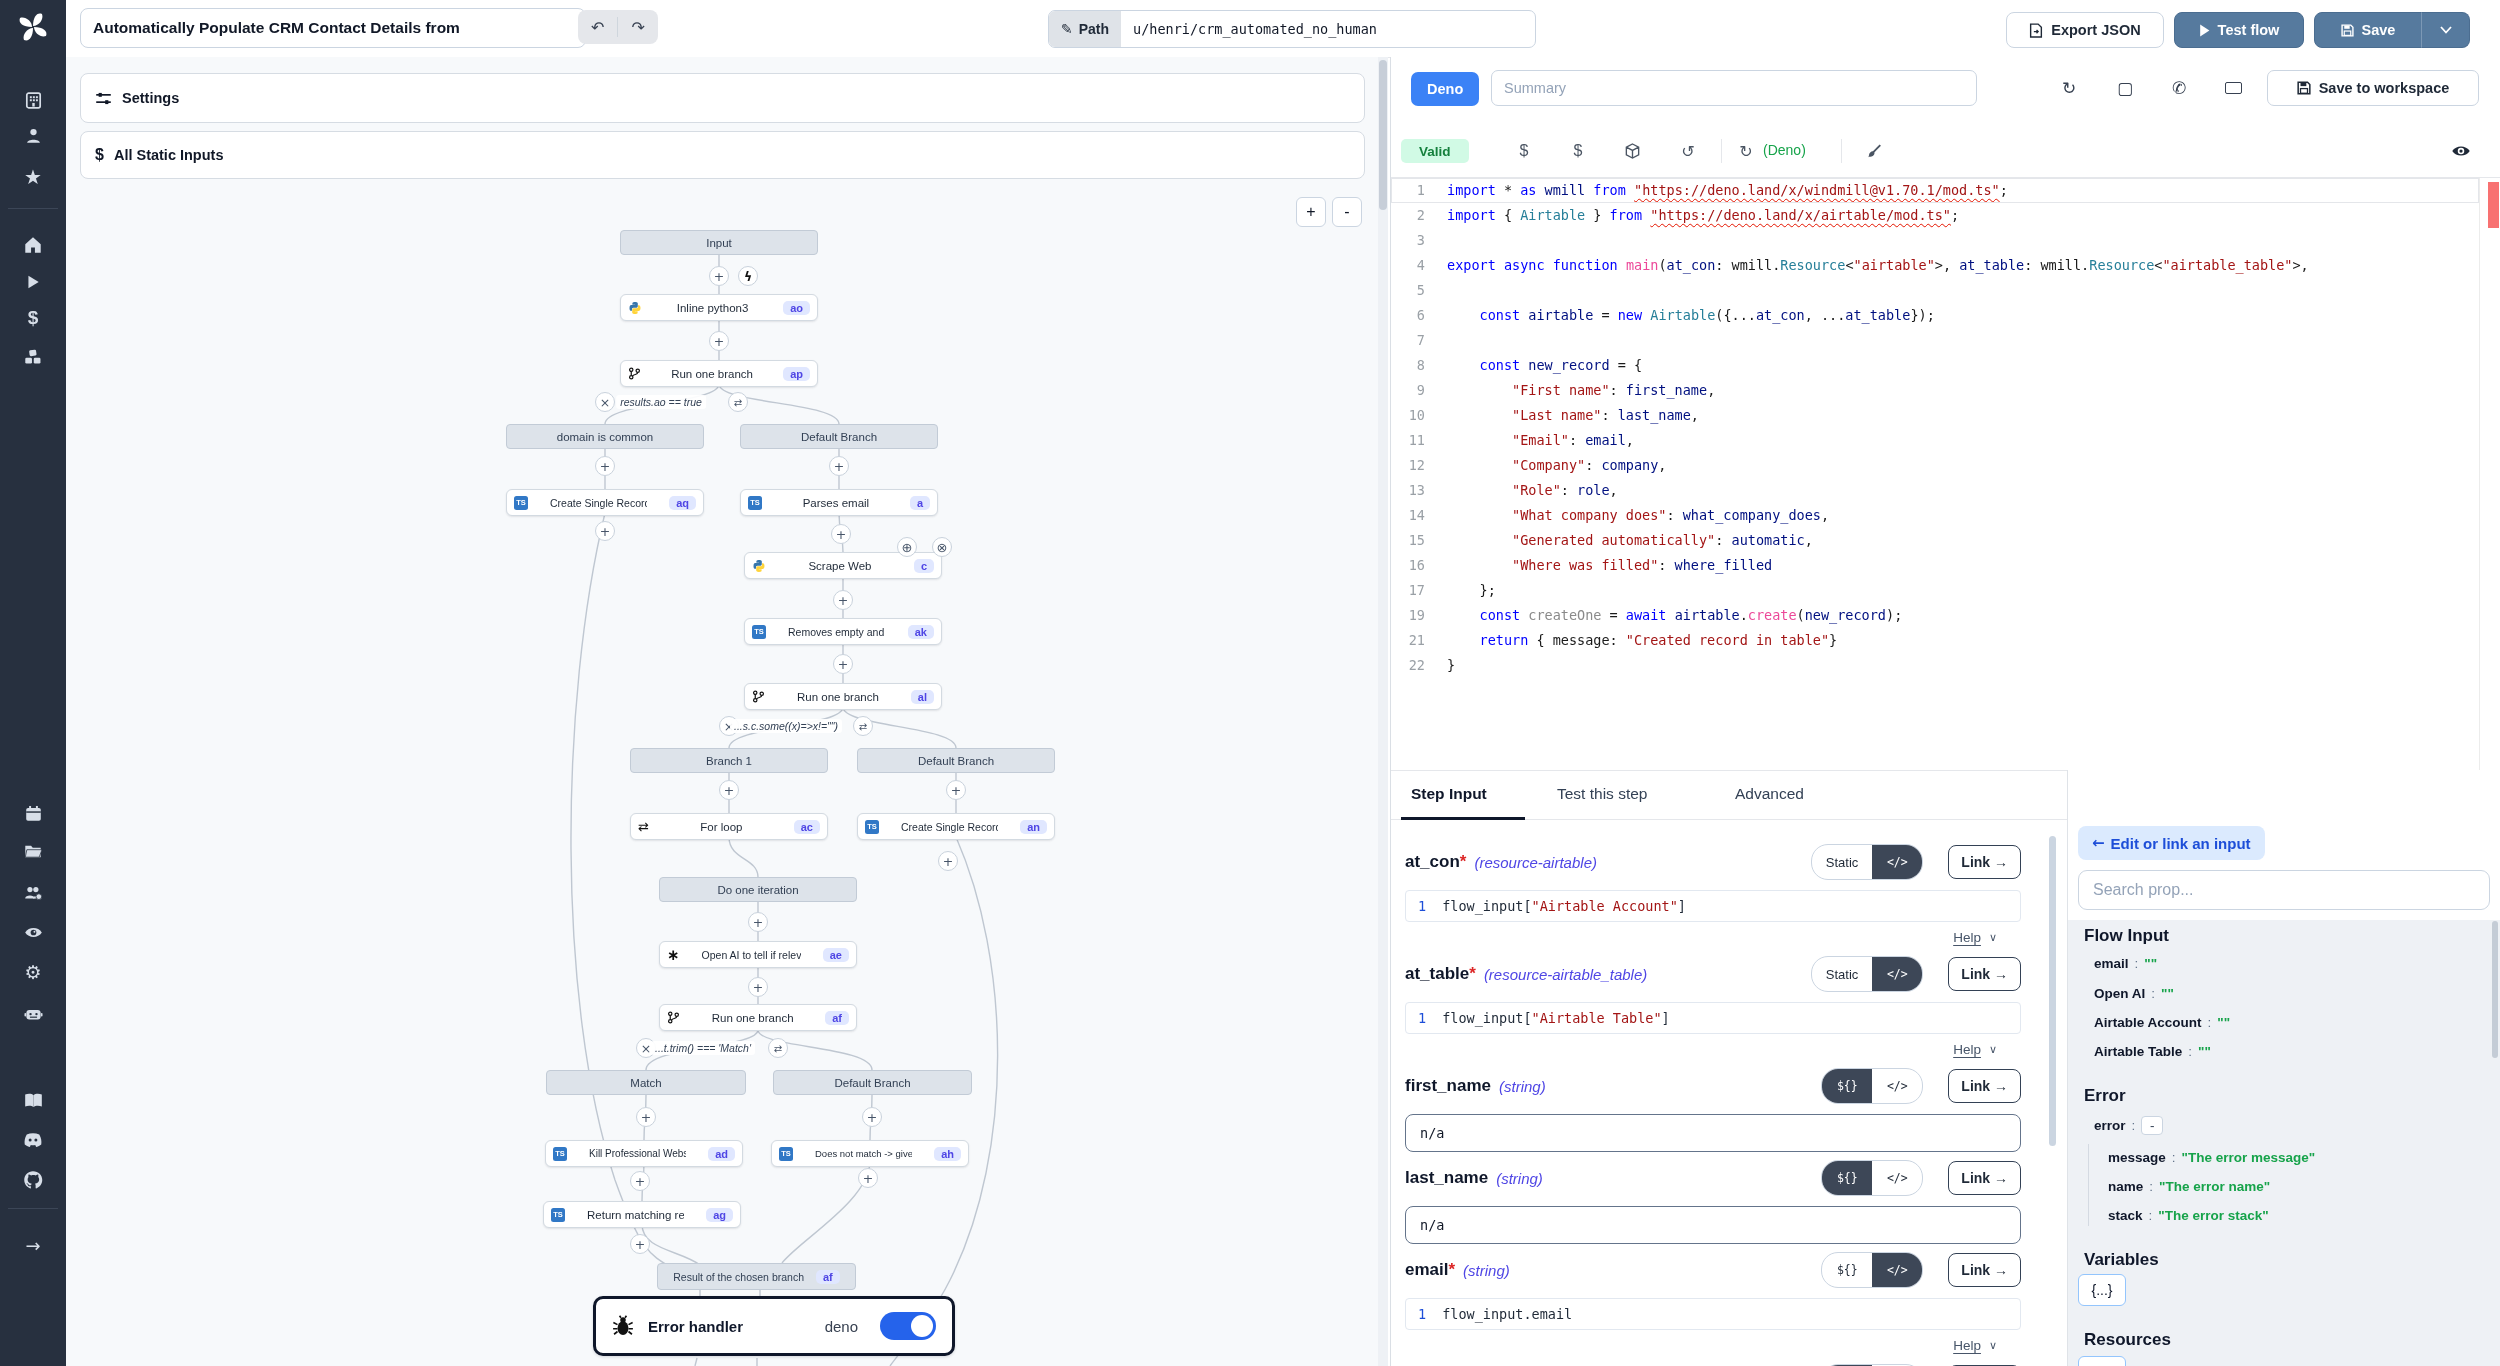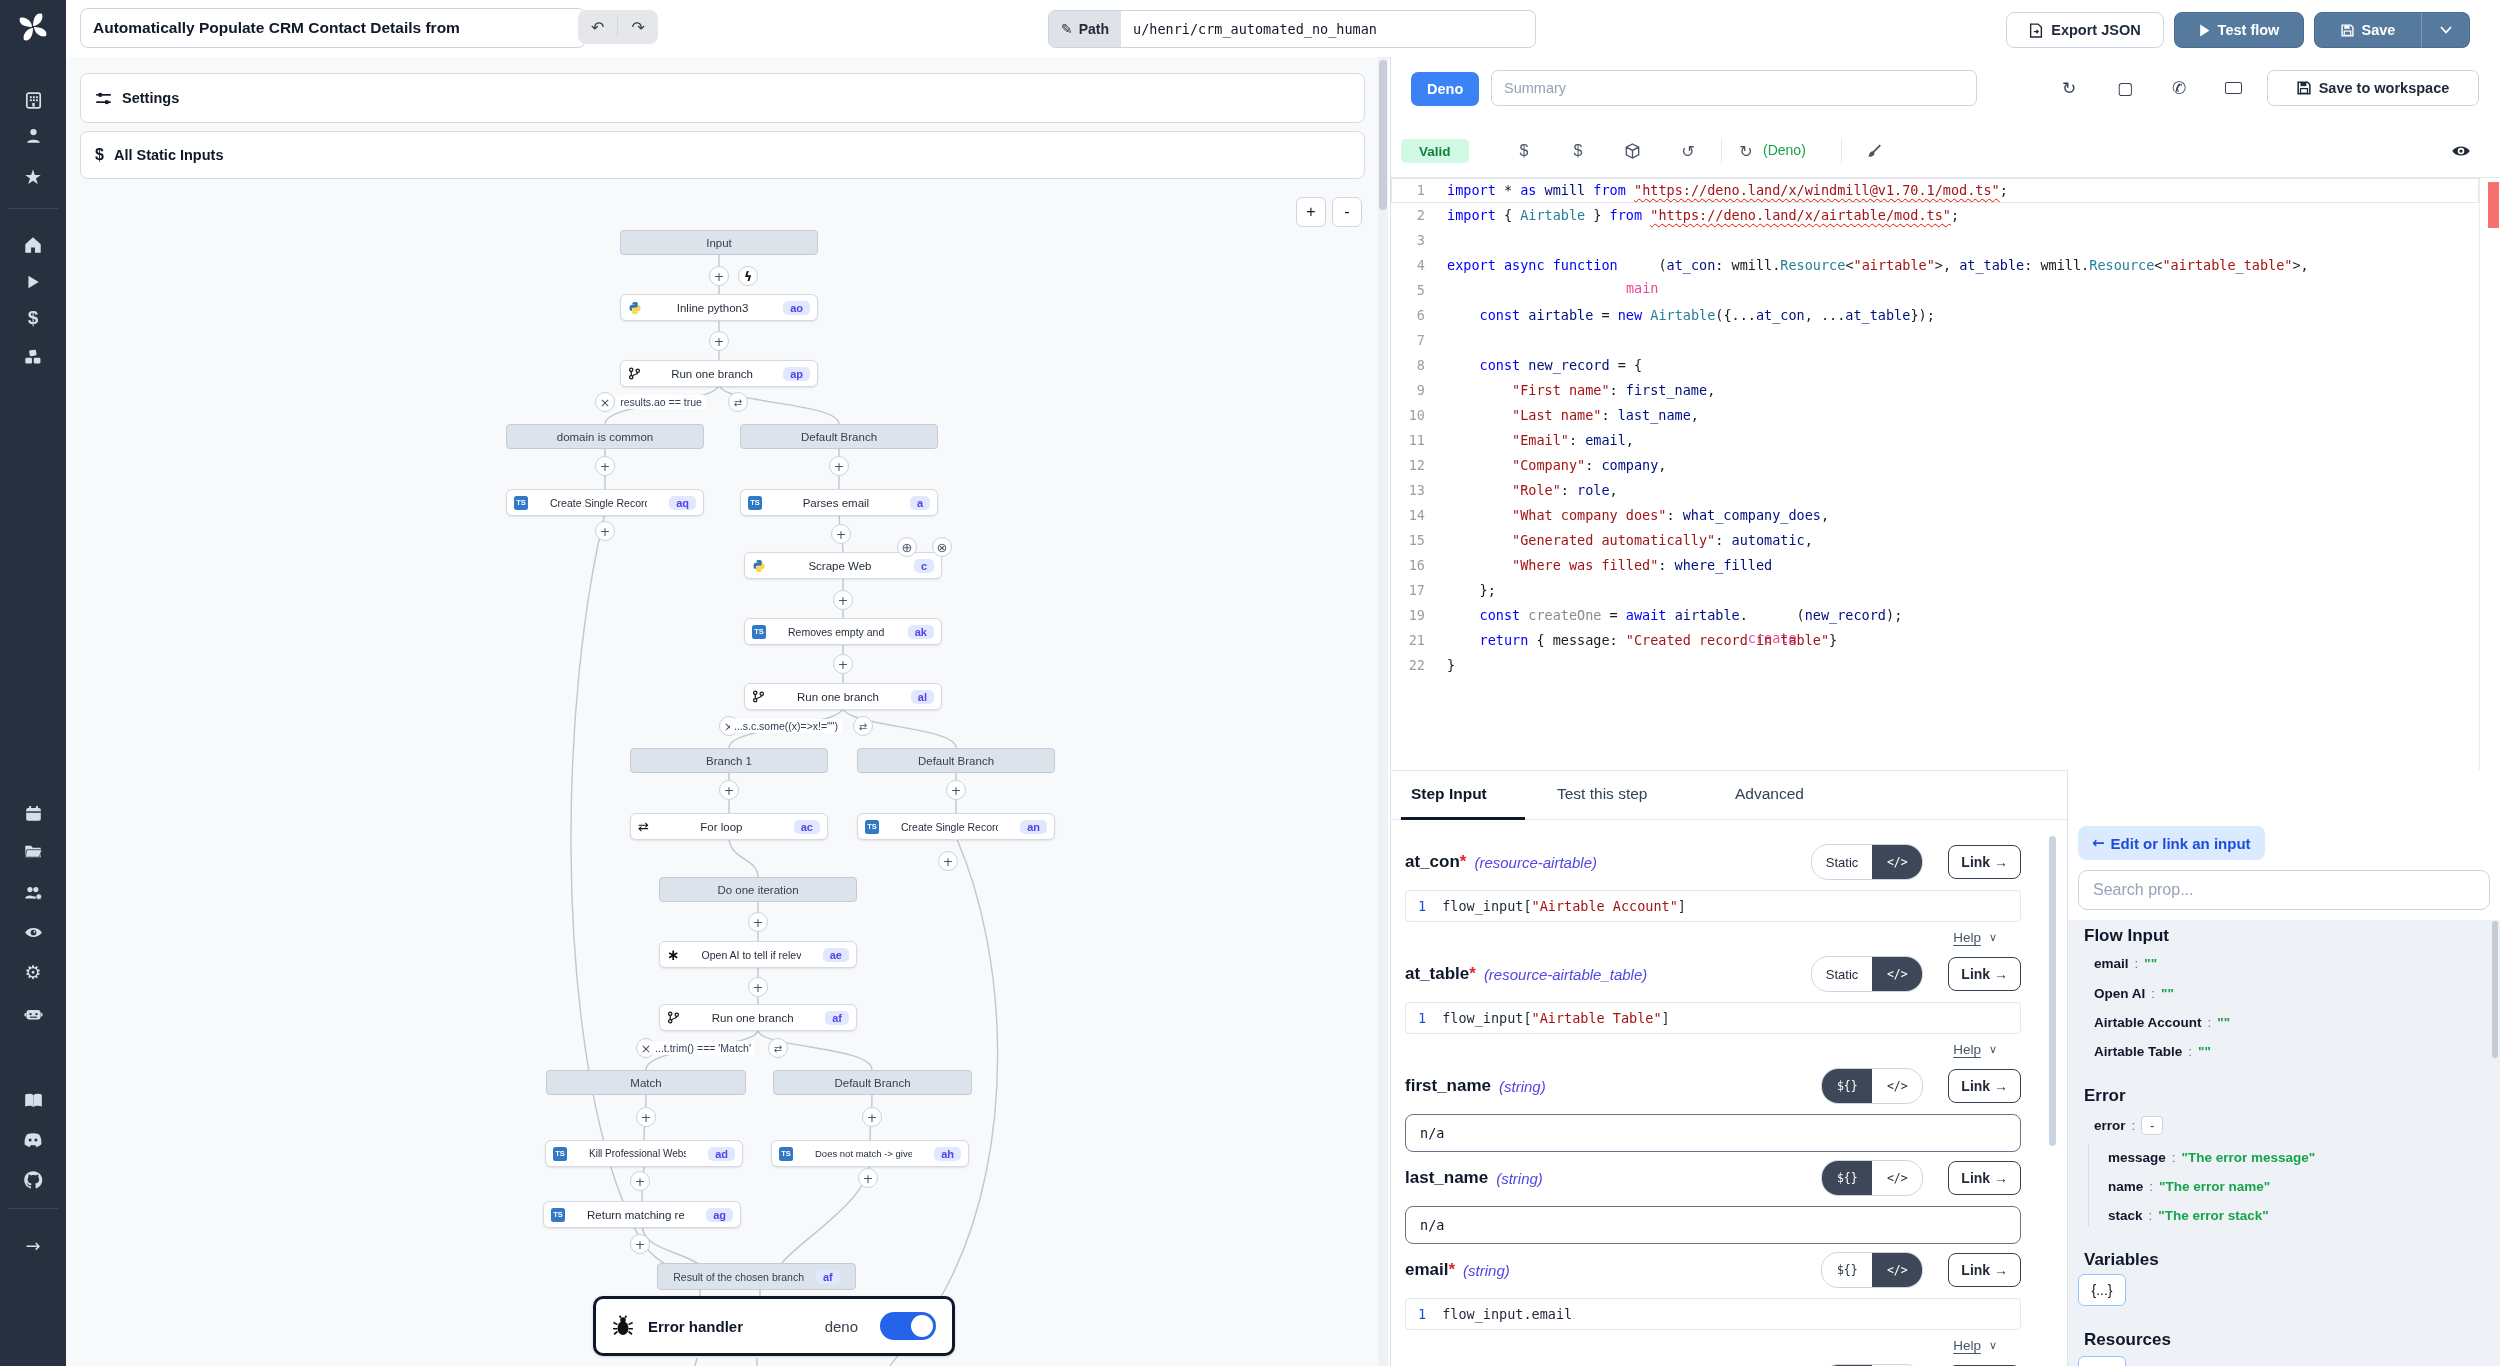--- a/index.html
+++ b/index.html
@@ -24,21 +24,21 @@
   .btn.steel{background:#567a9e;color:#fff;border:1px solid #4b6d90;}
   
   #canvas{left:66px;top:57px;width:1312px;height:1309px;background:#f7f9fb;}
   .panelbar{position:absolute;left:14px;width:1285px;background:#fff;border:1px solid #d6dce3;border-radius:8px;display:flex;align-items:center;gap:10px;padding:0 14px;font-weight:700;font-size:14.5px;color:#111827;box-sizing:border-box;}
   .zbtn{position:absolute;width:28px;height:28px;background:#fff;border:1px solid #cbd5e1;border-radius:6px;display:flex;align-items:center;justify-content:center;font-size:16px;color:#111827;}
   .gnode{position:absolute;display:flex;align-items:center;justify-content:center;gap:8px;background:#dde3ea;border:1px solid #c2cbd6;border-radius:4px;font-size:11.5px;color:#334155;box-sizing:border-box;}
   .wnode{position:absolute;display:flex;align-items:center;background:#fff;border:1px solid #d3dae1;border-radius:6px;font-size:11.5px;color:#1f2937;box-shadow:0 1px 2px rgba(15,23,42,.10);padding:0 7px;gap:22px;box-sizing:border-box;}
   .wnode .lbl{flex:1;text-align:center;white-space:nowrap;overflow:hidden;}
   .nbadge{background:#e0e7ff;color:#4f46e5;font-weight:700;font-size:11px;border-radius:5px;padding:1px 7px;}
   .circ{position:absolute;width:20px;height:20px;border-radius:50%;background:#fff;border:1px solid #c9d2dc;display:flex;align-items:center;justify-content:center;font-size:12.5px;color:#475569;transform:translate(-50%,-50%);font-family:"DejaVu Sans",sans-serif;box-sizing:border-box;}
-  .predlab{position:absolute;transform:translate(-50%,-50%);background:rgba(255,255,255,.92);font-size:10.5px;color:#334155;padding:1px 4px;white-space:nowrap;border-radius:3px;}
+  .predlab{position:absolute;transform:translate(-50%,-50%);background:rgba(255,255,255,.92);font-size:10.5px;color:#334155;padding:1px 4px;white-space:nowrap;border-radius:3px;font-style:italic;}
   .tsq{width:14px;height:14px;background:#3178c6;border-radius:2.5px;color:#fff;font-size:7.5px;font-weight:700;display:flex;align-items:center;justify-content:center;flex:none;}
   .pyic{width:14px;height:14px;flex:none;}
   #errhandler{position:absolute;left:527px;top:1239px;width:362px;height:60px;background:#fff;border:3.5px solid #0f172a;border-radius:10px;display:flex;align-items:center;gap:14px;padding:0 16px;box-sizing:border-box;box-shadow:0 1px 3px rgba(15,23,42,.15);}
   .ehtoggle{width:56px;height:28px;background:#2563eb;border-radius:14px;position:relative;flex:none;}
   .ehtoggle .knob{position:absolute;right:3px;top:3px;width:22px;height:22px;background:#fff;border-radius:50%;}
   
   #rpanel{left:1390px;top:57px;width:1110px;height:1309px;background:#fff;border-left:1px solid #dadfe5;box-sizing:border-box;}
   .langbadge{position:absolute;left:20px;top:15px;height:34px;padding:0 16px;background:#3b82f6;color:#fff;font-weight:700;font-size:14.5px;border-radius:7px;display:flex;align-items:center;}
   .summary{position:absolute;left:100px;top:13px;width:486px;height:36px;border:1px solid #cbd5e1;border-radius:7px;box-sizing:border-box;display:flex;align-items:center;padding:0 12px;color:#94a3b8;font-size:14.5px;}
   .tbic{position:absolute;top:14px;width:36px;height:34px;display:flex;align-items:center;justify-content:center;color:#374151;font-size:17px;}
@@ -48,21 +48,21 @@
   .edic{position:absolute;top:12px;width:30px;height:28px;display:flex;align-items:center;justify-content:center;color:#4b5563;font-size:16px;}
   .edsep{position:absolute;top:14px;width:1px;height:24px;background:#e5e7eb;}
   .denolbl{position:absolute;left:372px;top:17px;color:#16a34a;font-size:14px;}
   
   #code{position:absolute;left:0;top:121px;width:1088px;height:592px;overflow:hidden;font-family:"DejaVu Sans Mono",monospace;font-size:13.5px;line-height:25px;}
   .cl{display:flex;height:25px;white-space:pre;}
   .cl.cur{outline:1px solid #e4e6ea;outline-offset:-1px;}
   .ln{width:34px;text-align:right;color:#9aa0a6;margin-right:22px;flex:none;}
   .tk-k{color:#0000ff;} .tk-p{color:#1b1b1b;} .tk-s{color:#a31515;}
   .tk-su{color:#a31515;text-decoration:underline wavy #e51400 1px;text-underline-offset:3px;}
-  .tk-t{color:#267f99;} .tk-f{color:#ec4899;margin-top:23px;} .tk-v{color:#001080;} .tk-d{color:#8a8a8a;}
+  .tk-t{color:#267f99;} .tk-f{color:#ec4899;} .tk-v{color:#001080;} .tk-d{color:#8a8a8a;}
   #minimap{position:absolute;left:1088px;top:121px;width:22px;height:592px;border-left:1px solid #ececec;}
   .redmark{position:absolute;left:8px;top:4px;width:11px;height:46px;background:#f87171;}
   
   #steptabs{position:absolute;left:0;top:713px;width:1110px;height:50px;border-top:1px solid #e5e7eb;border-bottom:1px solid #e5e7eb;box-sizing:border-box;}
   .tab{position:absolute;top:14px;font-size:15.5px;color:#334155;}
   .tab.active{font-weight:700;color:#0f172a;}
   .tabline{position:absolute;left:10px;top:46px;width:124px;height:3px;background:#0f172a;}
   #fields{position:absolute;left:14px;top:779px;width:616px;}
   .fhead{display:flex;align-items:center;height:36px;margin-top:8px;}
   .fname{font-size:17px;font-weight:700;color:#0f172a;}

